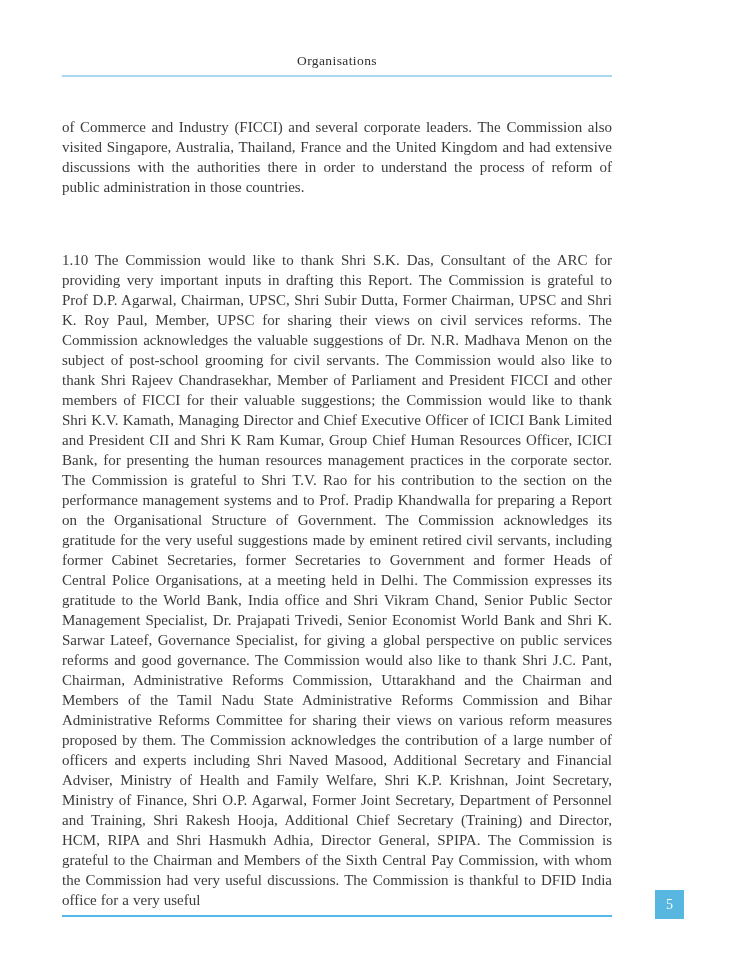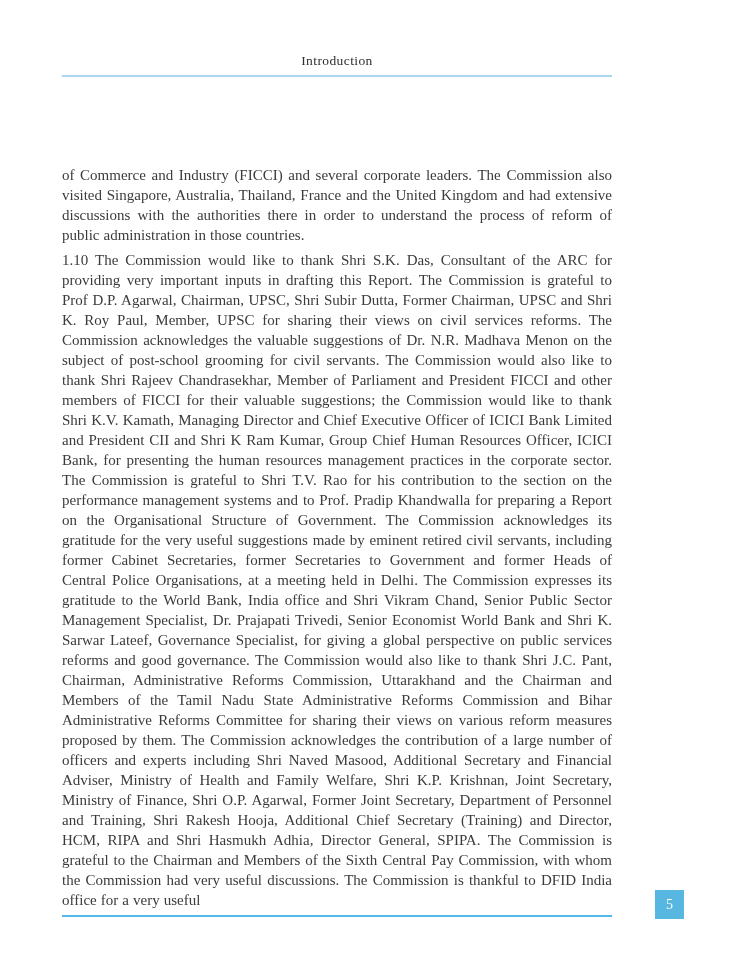--- a/index.html
+++ b/index.html
@@ -43,21 +43,21 @@
   .para {
     position: absolute;
     left: 62px;
     width: 550px;
     font-size: 15px;
     line-height: 20px;
     text-align: justify;
     color: var(--body-text);
     word-spacing: 0.3px;
   }
-  .para-intro { top: 117px; margin-top: 48px; }
+  .para-intro { top: 117px; }
   .para-110  { top: 212px; margin-top: 38px; }
   .footer-rule {
     position: absolute;
     top: 915px;
     left: 62px;
     width: 550px;
     height: 2px;
     background: var(--footer-rule);
   }
   .page-badge {
@@ -73,21 +73,21 @@
     justify-content: center;
     font-size: 14px;
     font-family: "Liberation Serif", serif;
   }
 </style>
 </head>
 <body>
 
 <div class="page">
 
-  <div class="header-title">Introduction</div>
+  <div class="header-title">Organisations</div>
 
   <div class="header-rule"></div>
 
   <p class="para para-intro">of Commerce and Industry (FICCI) and several corporate leaders. The Commission also visited Singapore, Australia, Thailand, France and the United Kingdom and had extensive discussions with the authorities there in order to understand the process of reform of public administration in those countries.</p>
 
   <p class="para para-110">1.10 The Commission would like to thank Shri S.K. Das, Consultant of the ARC for providing very important inputs in drafting this Report. The Commission is grateful to Prof D.P. Agarwal, Chairman, UPSC, Shri Subir Dutta, Former Chairman, UPSC and Shri K. Roy Paul, Member, UPSC for sharing their views on civil services reforms. The Commission acknowledges the valuable suggestions of Dr. N.R. Madhava Menon on the subject of post-school grooming for civil servants. The Commission would also like to thank Shri Rajeev Chandrasekhar, Member of Parliament and President FICCI and other members of FICCI for their valuable suggestions; the Commission would like to thank Shri K.V. Kamath, Managing Director and Chief Executive Officer of ICICI Bank Limited and President CII and Shri K Ram Kumar, Group Chief Human Resources Officer, ICICI Bank, for presenting the human resources management practices in the corporate sector. The Commission is grateful to Shri T.V. Rao for his contribution to the section on the performance management systems and to Prof. Pradip Khandwalla for preparing a Report on the Organisational Structure of Government. The Commission acknowledges its gratitude for the very useful suggestions made by eminent retired civil servants, including former Cabinet Secretaries, former Secretaries to Government and former Heads of Central Police Organisations, at a meeting held in Delhi. The Commission expresses its gratitude to the World Bank, India office and Shri Vikram Chand, Senior Public Sector Management Specialist, Dr. Prajapati Trivedi, Senior Economist World Bank and Shri K. Sarwar Lateef, Governance Specialist, for giving a global perspective on public services reforms and good governance. The Commission would also like to thank Shri J.C. Pant, Chairman, Administrative Reforms Commission, Uttarakhand and the Chairman and Members of the Tamil Nadu State Administrative Reforms Commission and Bihar Administrative Reforms Committee for sharing their views on various reform measures proposed by them. The Commission acknowledges the contribution of a large number of officers and experts including Shri Naved Masood, Additional Secretary and Financial Adviser, Ministry of Health and Family Welfare, Shri K.P. Krishnan, Joint Secretary, Ministry of Finance, Shri O.P. Agarwal, Former Joint Secretary, Department of Personnel and Training, Shri Rakesh Hooja, Additional Chief Secretary (Training) and Director, HCM, RIPA and Shri Hasmukh Adhia, Director General, SPIPA. The Commission is grateful to the Chairman and Members of the Sixth Central Pay Commission, with whom the Commission had very useful discussions. The Commission is thankful to DFID India office for a very useful</p>
 
   <div class="footer-rule"></div>
 
   <div class="page-badge">

